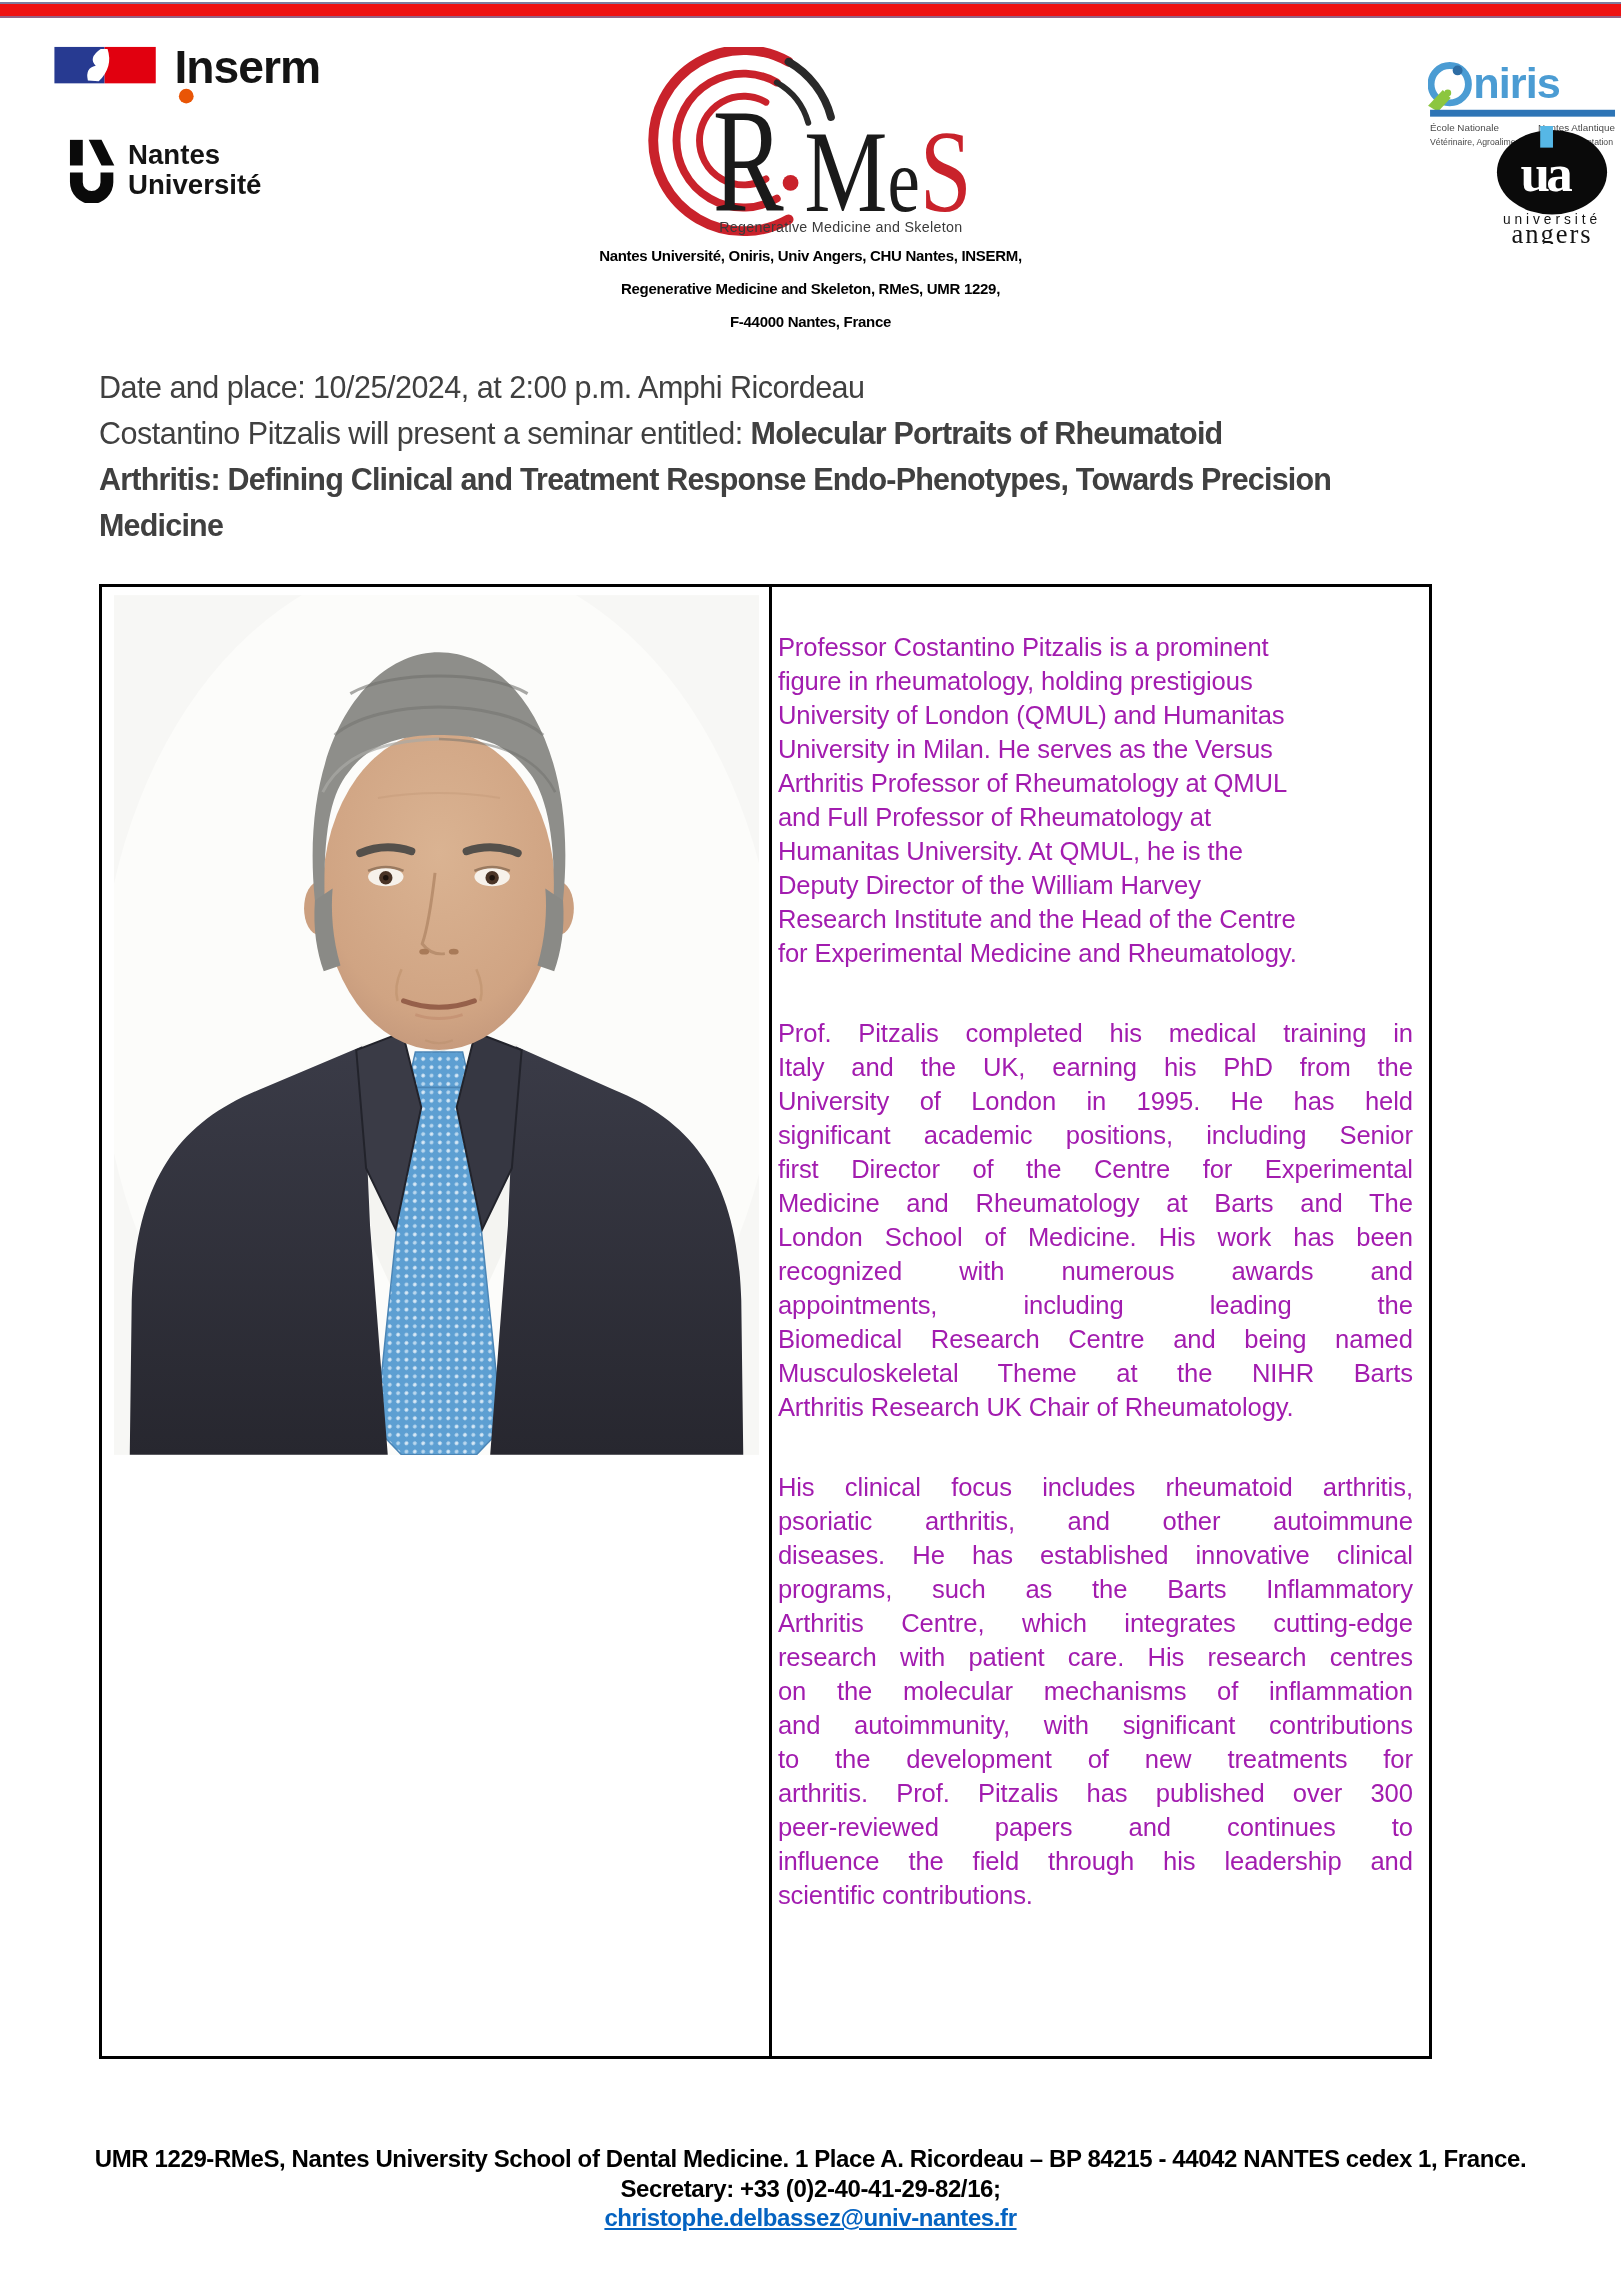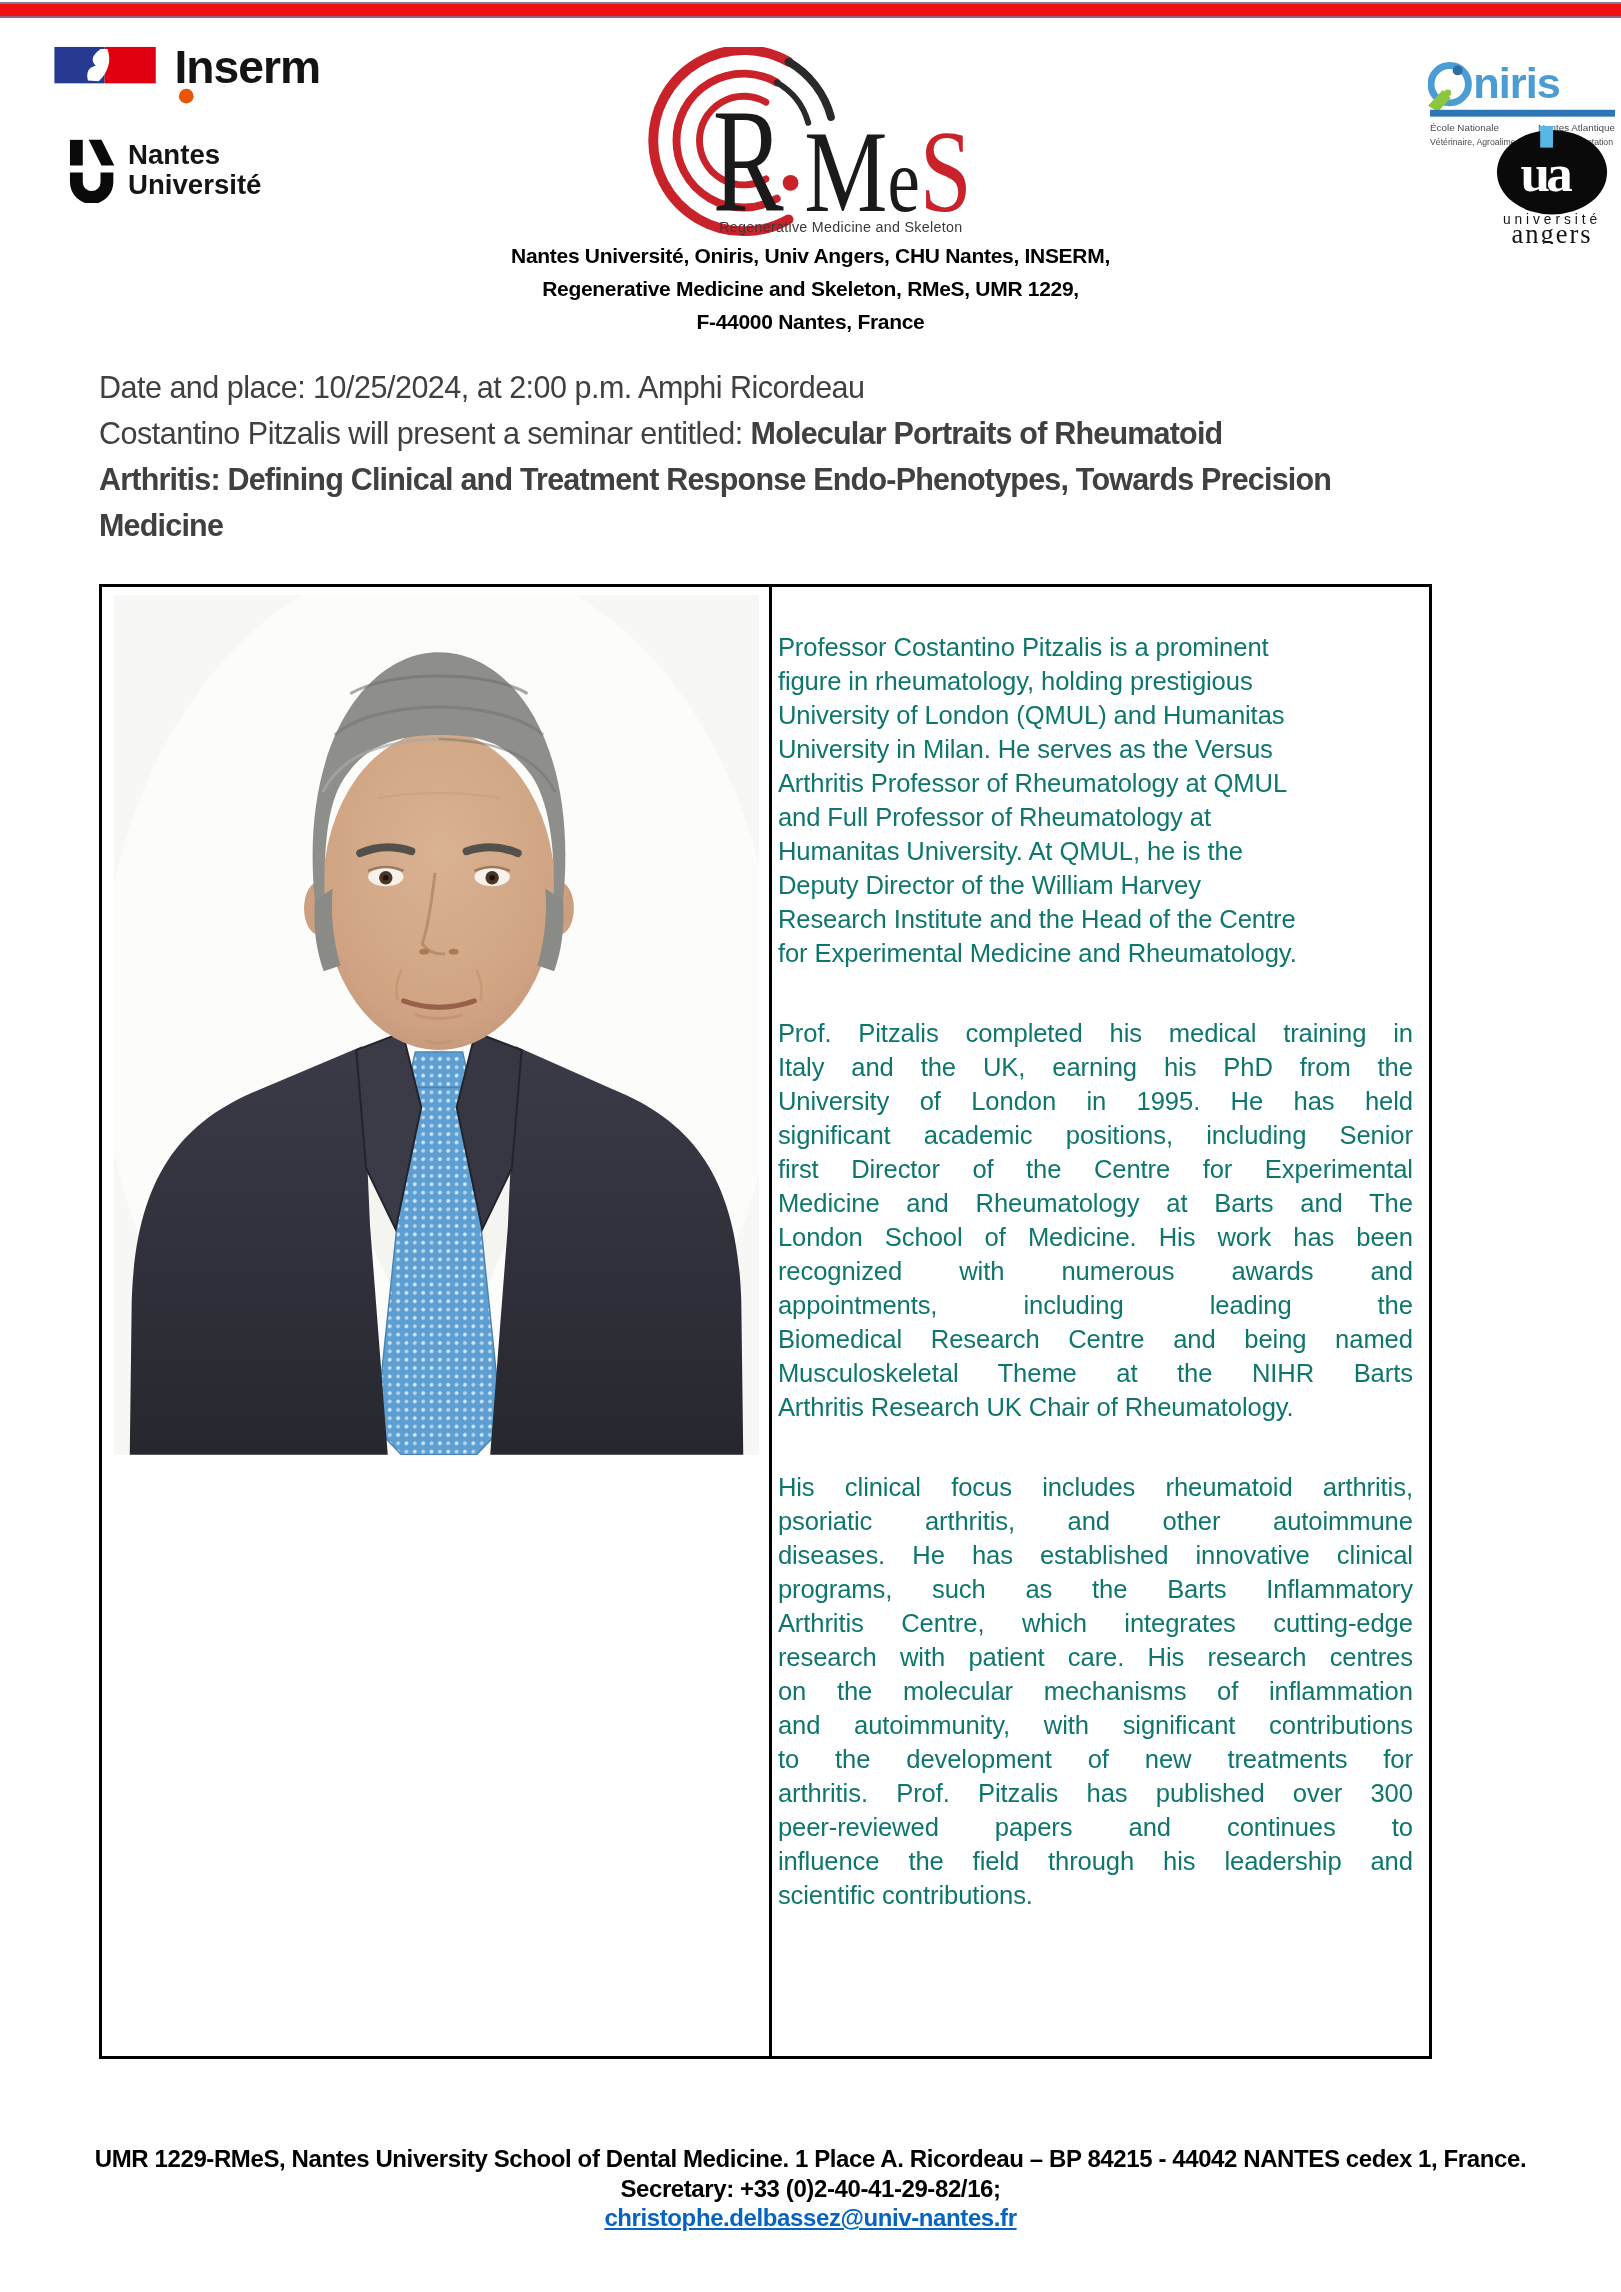--- a/index.html
+++ b/index.html
@@ -9,32 +9,32 @@
   .top-bar{position:absolute;left:0;top:2px;width:100%;height:11.8px;background:#ee1111;
            border-top:2px solid #7d7d9e;border-bottom:2px solid #956184;}
   
   .inserm{position:absolute;left:54px;top:43px;}
   .nantes{position:absolute;left:67px;top:126px;}
   .rmes{position:absolute;left:630px;top:47px;}
   .oniris{position:absolute;left:1428px;top:35px;}
   .angers{position:absolute;left:1478px;top:126px;}
   
   .affil{position:absolute;left:0;top:239px;width:100%;text-align:center;
-         font-weight:bold;font-size:21px;line-height:33px;color:#000;letter-spacing:-0.3px;}
+         font-weight:bold;font-size:15px;line-height:33px;color:#000;letter-spacing:-0.3px;}
   
   .announce{position:absolute;left:99px;top:364px;width:1340px;
             font-size:30.5px;line-height:46px;color:#404040;letter-spacing:-0.5px;}
   .ttl{font-weight:bold;letter-spacing:-0.8px;}
   
   .bio-table{position:absolute;left:99px;top:584px;width:1333px;height:1475px;
              border:3px solid #000;box-sizing:border-box;display:flex;}
   .photo-cell{width:670px;border-right:3px solid #000;box-sizing:border-box;position:relative;background:#fff;}
   .photo-wrap{position:absolute;left:11.8px;top:7.9px;width:645px;height:860px;}
   .text-cell{flex:1;padding:43px 9.9px 0 5.9px;box-sizing:border-box;}
-  .bio-para{width:635px;font-size:25.6px;line-height:34px;color:#0f766e;letter-spacing:-0.1px;}
+  .bio-para{width:635px;font-size:25.6px;line-height:34px;color:#a21caf;letter-spacing:-0.1px;}
   .bio-para + .bio-para{margin-top:46px;}
   .bio-para .bio-line{white-space:normal;}
   .just-para .bio-line{text-align:justify;text-align-last:justify;}
   .just-para .bio-line:last-child{text-align-last:left;}
   .left-para .bio-line{text-align:left;}
   
   .footer{position:absolute;left:0;top:2144px;width:100%;text-align:center;
           font-size:24px;font-weight:bold;line-height:29.6px;color:#000;letter-spacing:-0.4px;}
   .footer a{color:#0563c1;text-decoration:underline;}
   svg text{font-family:"Liberation Sans",sans-serif;}

